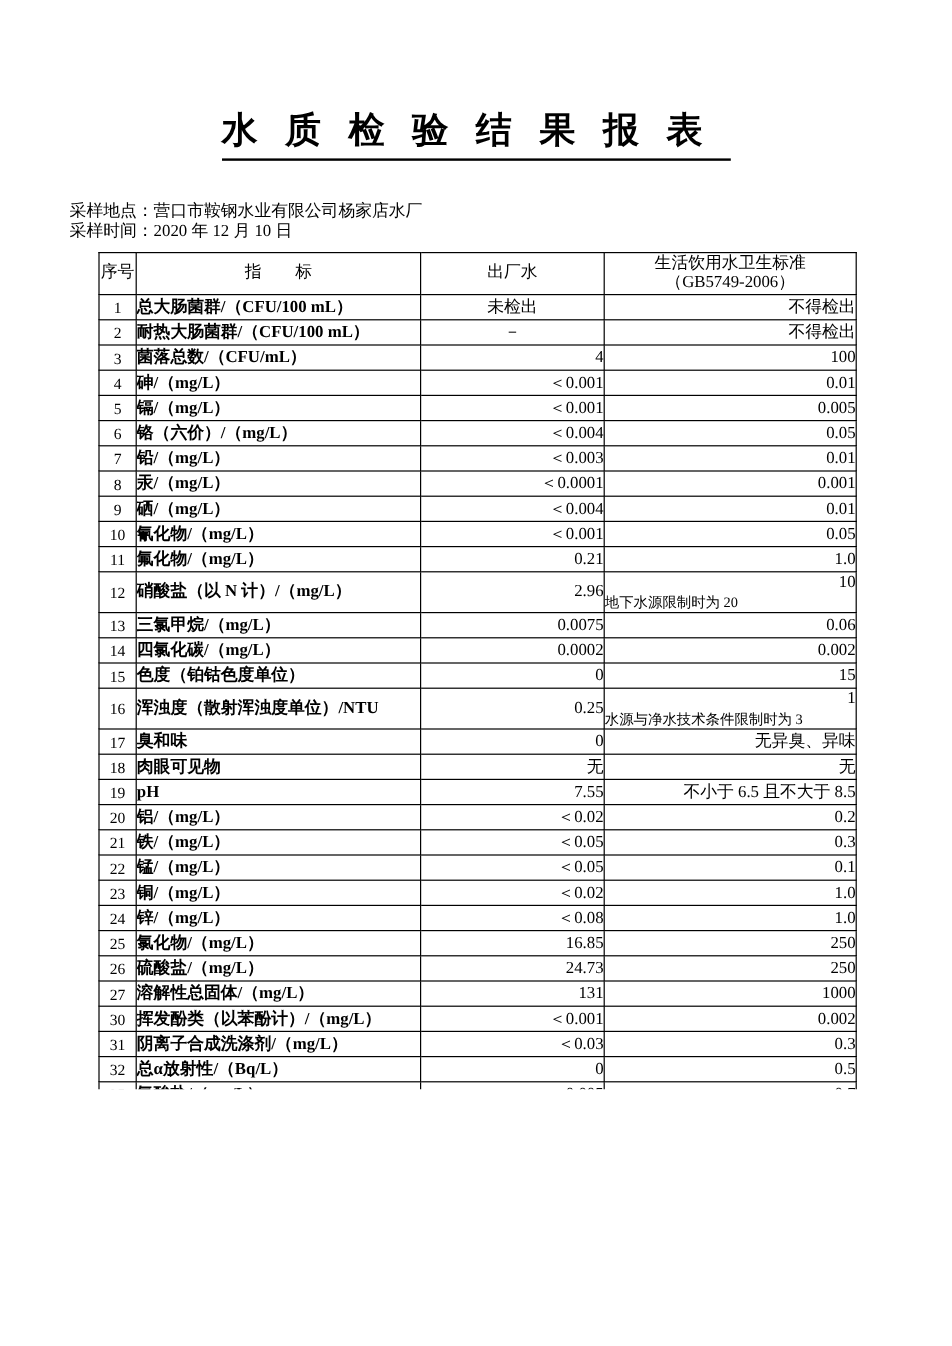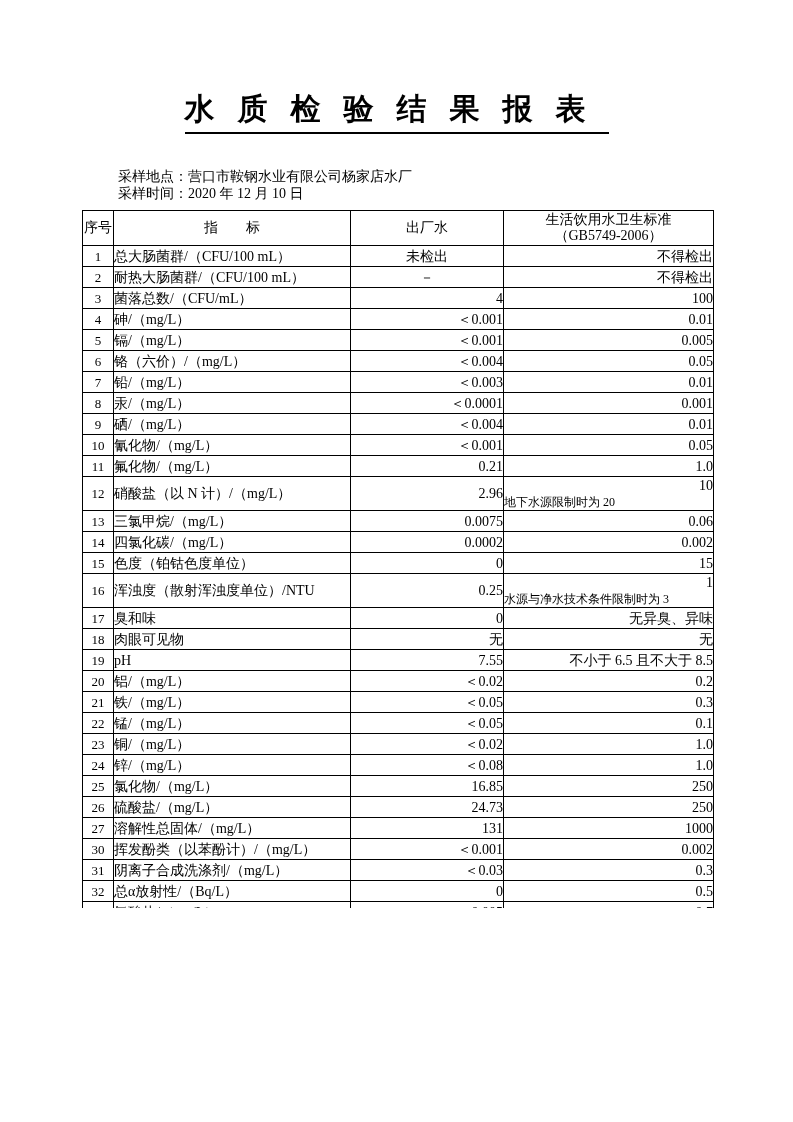--- a/index.html
+++ b/index.html
@@ -25,21 +25,21 @@
     margin: 0;
     font-size: 30px;
     font-weight: bold;
     letter-spacing: 23px;
     line-height: 38px;
     border-bottom: 2px solid #000000;
     padding-bottom: 4px;
     white-space: nowrap;
   }
   .meta {
-    margin: 34px 0 0 118px;
+    margin: 34px 0 0 58px;
     font-size: 14px;
     line-height: 17px;
   }
   .meta-line { white-space: nowrap; }
   table.report {
     margin: 8px 0 4px 82px;
     border-collapse: collapse;
     table-layout: fixed;
     width: 631px;
     font-size: 14px;
@@ -52,21 +52,21 @@
   }
   table.report thead th {
     font-weight: normal;
     text-align: center;
     height: 34px;
     line-height: 16px;
     font-size: 14px;
   }
   table.report tbody td { height: 20px; line-height: 17px; }
   td.c-no  { text-align: center; font-size: 13px; }
-  td.c-ind { text-align: left; padding-left: 3px; white-space: nowrap; }
+  td.c-ind { text-align: left; padding-left: 3px; white-space: nowrap; font-weight: bold; }
   td.c-val { text-align: right; padding-right: 7px; }
   td.c-val.center { text-align: center; padding-right: 0; }
   td.c-std { text-align: right; padding-right: 4px; }
   td.c-std .std-note {
     display: block;
     font-size: 12px;
     line-height: 16px;
     white-space: nowrap;
     text-align: left;
   }

